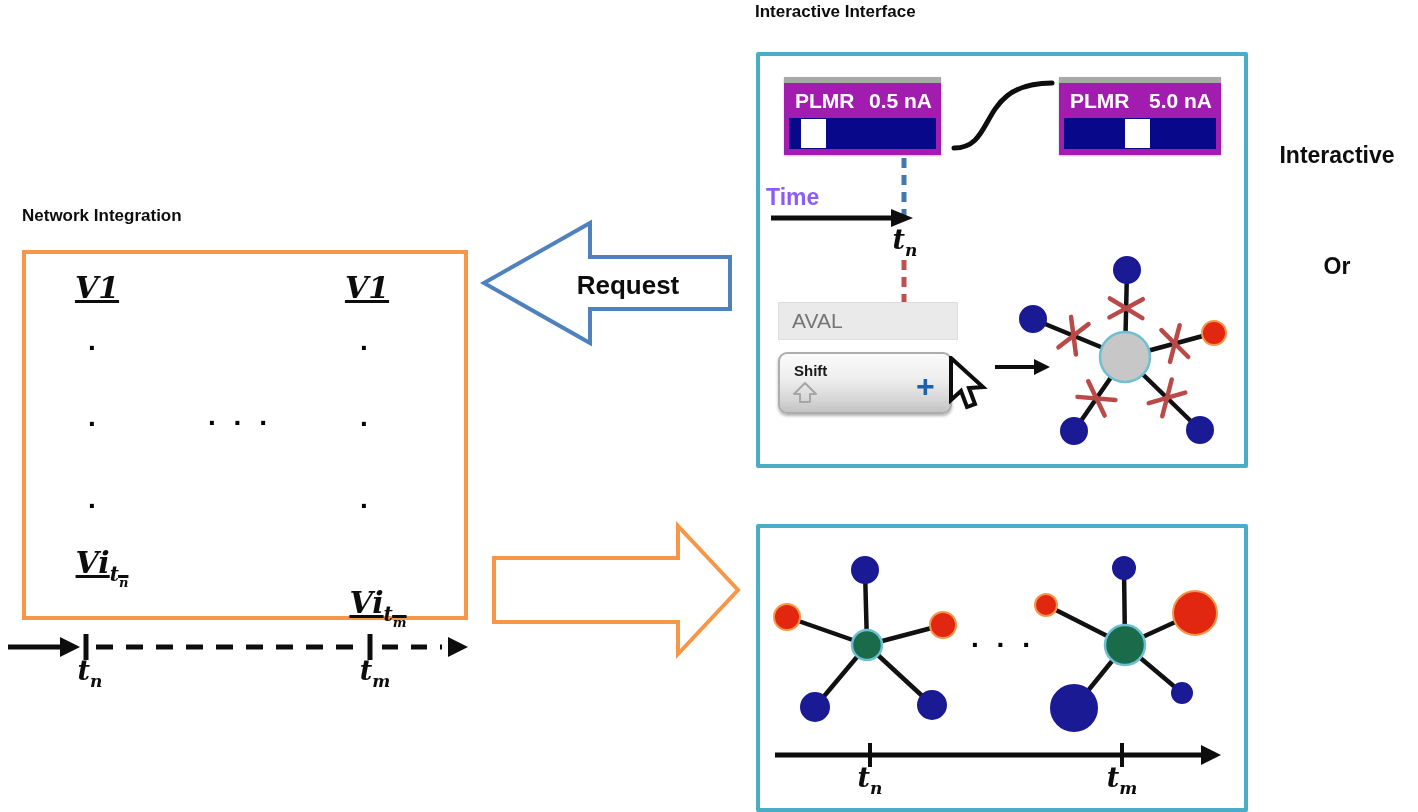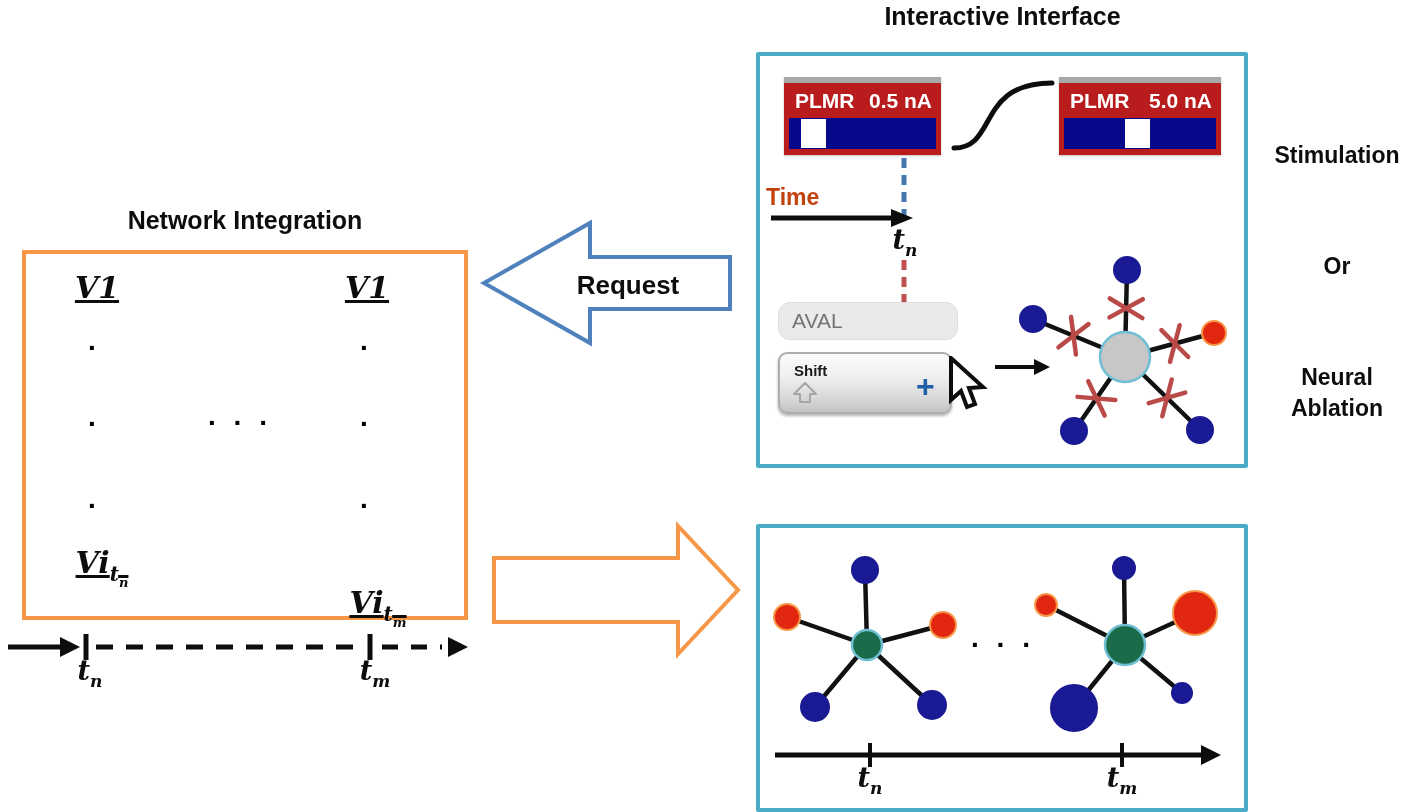--- a/index.html
+++ b/index.html
@@ -1,44 +1,44 @@
 <!DOCTYPE html>
 <html><head>
 <meta charset="utf-8">
 <style>
   html,body{margin:0;padding:0;background:#ffffff;}
   #stage{position:relative;width:1418px;height:812px;background:#ffffff;overflow:hidden;
          font-family:"Liberation Sans",sans-serif;color:#000;}
   .abs{position:absolute;}
-  .title{font-weight:bold;font-size:25px;text-align:center;color:#0d0d0d;}
+  .title{font-weight:bold;font-size:17px;color:#0d0d0d;}
   .side-label{font-weight:bold;font-size:23px;text-align:center;line-height:31px;color:#0d0d0d;}
   .math{font-family:"DejaVu Serif",serif;font-style:italic;font-weight:bold;color:#0d0d0d;}
   .tick-label{font-size:27px;text-align:center;}
   .tick-label .sub{font-size:17px;position:relative;top:7px;}
   .matrix-cell{font-size:30px;text-align:center;text-decoration:underline;}
   .matrix-cell .sub1{font-size:20px;position:relative;top:8px;}
   .matrix-cell .sub2{font-size:13px;position:relative;top:14px;}
   .dot-cell{font-size:28px;font-weight:bold;text-align:center;line-height:10px;}
   .teal-box{border:4px solid #4BACC6;border-radius:2px;background:#fff;}
   .orange-box{border:4px solid #F79646;background:#fff;}
-  .slider{background:#b91c1c;box-shadow:0 1px 2px rgba(0,0,0,.25);}
+  .slider{background:#a21caf;box-shadow:0 1px 2px rgba(0,0,0,.25);}
   .slider-topbar{position:absolute;left:0;top:0;right:0;height:6px;background:#A8A8A8;}
   .slider-row{position:absolute;left:11px;right:9px;top:12px;display:flex;justify-content:space-between;
               color:#fff;font-weight:bold;font-size:21px;}
   .slider-track{position:absolute;left:5px;right:5px;bottom:6px;height:31px;background:#08088A;}
   .slider-handle{position:absolute;top:1px;bottom:1px;width:25px;background:#fff;}
   .aval{width:180px;height:38px;background:#EAEAEA;border:1px solid #DDDDDD;color:#C2C2C2;
         font-size:21px;padding:0 0 0 13px;box-sizing:border-box;font-family:"Liberation Sans",sans-serif;}
   .shift-key{width:134px;height:58px;border:2px solid #ADADAD;border-radius:9px;
              background:linear-gradient(180deg,#FBFBFB 0%,#EDEDED 45%,#D5D5D5 80%,#C3C3C3 100%);
              box-shadow:0 2px 3px rgba(0,0,0,.3);padding-left:36px;}
   .shift-label{position:absolute;left:14px;top:8px;font-weight:bold;font-size:15px;color:#1a1a1a;}
   .plus{font-size:32px;font-weight:bold;color:#2060A8;}
   .flow-label{font-weight:bold;font-size:26px;text-align:center;color:#0d0d0d;}
-  .time-label{font-weight:bold;font-size:23px;color:#c2410c;}
+  .time-label{font-weight:bold;font-size:23px;color:#8b5cf6;}
   .ellipsis{font-size:28px;font-weight:bold;letter-spacing:5px;text-align:center;}
 </style>
 </head>
 <body>
 
 <div id="stage">
 
   <div class="abs title" style="left:22px;top:206px;width:446px;">Network Integration</div>
 
   <div class="abs orange-box" style="left:22px;top:250px;width:438px;height:362px;"></div>
@@ -126,21 +126,21 @@
     <polygon points="126,2 148,11 126,20" fill="#0d0d0d"></polygon>
   </svg>
   <div class="abs math tick-label" style="left:878px;top:224px;width:54px;">
     <span>t</span><span class="sub">n</span>
   </div>
 
   <svg class="abs" style="left:896px;top:258px;" width="16" height="52">
     <line x1="8" y1="2" x2="8" y2="50" stroke="#C0504D" stroke-width="5" stroke-dasharray="10 7"></line>
   </svg>
 
-  <input class="abs aval" style="left: 778px; top: 302px; border-radius: 12px;" type="text" placeholder="AVAL">
+  <input class="abs aval" style="left: 778px; top: 302px;" type="text" placeholder="AVAL">
 
   <div class="abs shift-key" style="left:778px;top:352px;">
     <span class="shift-label">Shift</span>
     <svg class="abs" style="left:12px;top:27px;" width="26" height="24">
       <path d="M13 2 L24 13 H18 V21 H8 V13 H2 Z" fill="none" stroke="#A6A6A6" stroke-width="2" stroke-linejoin="round"></path>
     </svg>
   </div>
 
   <div class="abs plus" style="left:916px;top:368px;">+</div>
 
@@ -172,26 +172,22 @@
         <line x1="80.50963367003797" y1="71.09631247217732" x2="50.450366329962" y2="94.34368752782268" stroke="#B94A48" stroke-width="4.5" stroke-linecap="round"></line>
         <line x1="153.42115941090057" y1="77.10880238624317" x2="180.25884058909944" y2="104.01119761375683" stroke="#B94A48" stroke-width="4.5" stroke-linecap="round"></line>
         <line x1="162.00324962681344" y1="108.93405360358676" x2="171.67675037318656" y2="72.18594639641324" stroke="#B94A48" stroke-width="4.5" stroke-linecap="round"></line>
         <line x1="107.37516237273609" y1="147.00831945665405" x2="69.50483762726391" y2="143.87168054334595" stroke="#B94A48" stroke-width="4.5" stroke-linecap="round"></line>
         <line x1="80.23444508103985" y1="128.30323051237693" x2="96.64555491896014" y2="162.57676948762307" stroke="#B94A48" stroke-width="4.5" stroke-linecap="round"></line>
         <line x1="163.7207228809306" y1="126.47579462510107" x2="154.2792771190694" y2="163.2842053748989" stroke="#B94A48" stroke-width="4.5" stroke-linecap="round"></line>
         <line x1="140.73007897732447" y1="150.0963191836005" x2="177.26992102267553" y2="139.66368081639948" stroke="#B94A48" stroke-width="4.5" stroke-linecap="round"></line>
       </g>
   </svg>
 
-  <div class="abs side-label" style="left:1256px;top:140px;width:162px;">Stimulation</div>
+  <div class="abs side-label" style="left:1256px;top:140px;width:162px;">Interactive</div>
   <div class="abs side-label" style="left:1256px;top:251px;width:162px;">Or</div>
-  <div class="abs side-label" style="left:1256px;top:362px;width:162px;">
-    <span>Neural</span><br>
-    <span>Ablation</span>
-  </div>
 
   <div class="abs teal-box" style="left:756px;top:524px;width:484px;height:280px;"></div>
 
   <svg class="abs" style="left:762px;top:528px;" width="476" height="250">
     <g>
         <line x1="105" y1="117" x2="103" y2="42" stroke="#111111" stroke-width="4.5" stroke-linecap="round"></line>
         <line x1="105" y1="117" x2="25" y2="89" stroke="#111111" stroke-width="4.5" stroke-linecap="round"></line>
         <line x1="105" y1="117" x2="181" y2="97" stroke="#111111" stroke-width="4.5" stroke-linecap="round"></line>
         <line x1="105" y1="117" x2="53" y2="179" stroke="#111111" stroke-width="4.5" stroke-linecap="round"></line>
         <line x1="105" y1="117" x2="170" y2="177" stroke="#111111" stroke-width="4.5" stroke-linecap="round"></line>

